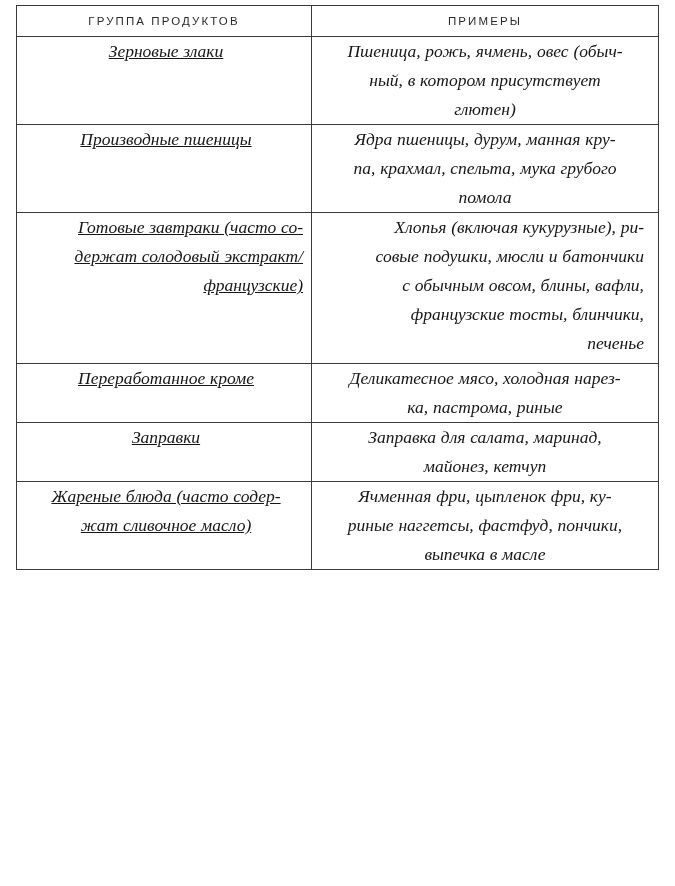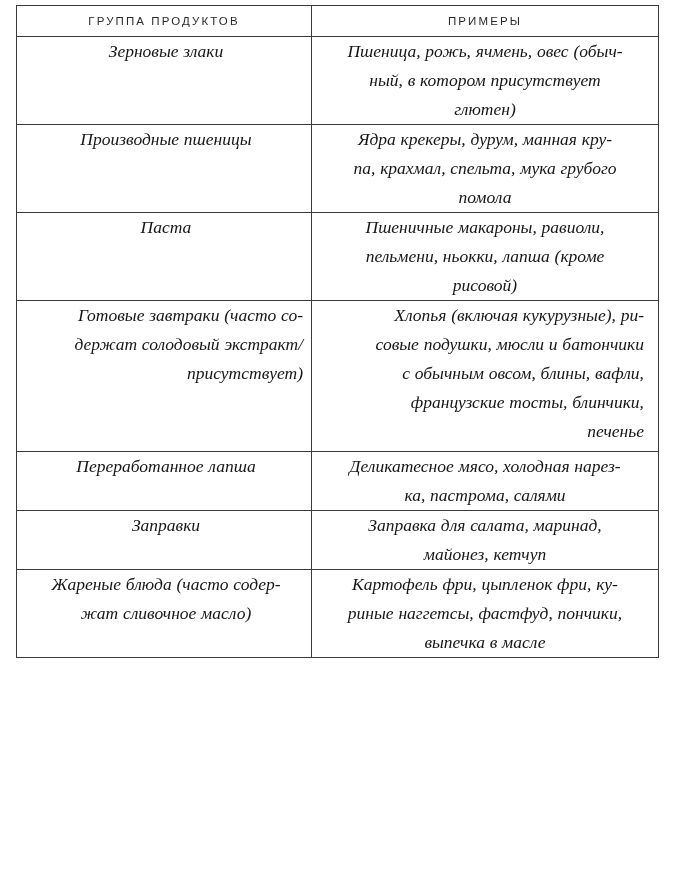--- a/index.html
+++ b/index.html
@@ -68,20 +68,21 @@
     font-size: 17.5px;
     line-height: 29px;
     color: #161616;
     padding: 6px 12px 10px 12px;
     word-spacing: 0.4px;
   }
 
   .cell.group {
     padding-left: 12px;
     padding-right: 8px;
+    text-decoration: underline;
   }
 
   .cell.examples {
     padding-left: 14px;
     padding-right: 14px;
   }
 
   .cell .line {
     display: block;
     white-space: nowrap;
@@ -124,74 +125,64 @@
               <span class="line">Пшеница, рожь, ячмень, овес (обыч-</span>
               <span class="line">ный, в котором присутствует</span>
               <span class="line">глютен)</span>
             </td>
           </tr>
           <tr class="r2">
             <td class="cell group">
               <span class="line">Производные пшеницы</span>
             </td>
             <td class="cell examples">
-              <span class="line">Ядра крекеры, дурум, манная кру-</span>
+              <span class="line">Ядра пшеницы, дурум, манная кру-</span>
               <span class="line">па, крахмал, спельта, мука грубого</span>
               <span class="line">помола</span>
-            </td>
-          </tr>
-          <tr class="r4">
-            <td class="cell group">
-              <span class="line">Паста</span>
-            </td>
-            <td class="cell examples">
-              <span class="line">Пшеничные макароны, равиоли,</span>
-              <span class="line">пельмени, ньокки, лапша (кроме</span>
-              <span class="line">рисовой)</span>
             </td>
           </tr>
           <tr class="r6">
             <td class="cell group">
               <span class="line">Готовые завтраки (часто со-</span>
               <span class="line">держат солодовый экстракт/</span>
-              <span class="line">присутствует)</span>
+              <span class="line">французские)</span>
             </td>
             <td class="cell examples">
               <span class="line">Хлопья (включая кукурузные), ри-</span>
               <span class="line">совые подушки, мюсли и батончики</span>
               <span class="line">с обычным овсом, блины, вафли,</span>
               <span class="line">французские тосты, блинчики,</span>
               <span class="line">печенье</span>
             </td>
           </tr>
           <tr class="r8">
             <td class="cell group">
-              <span class="line">Переработанное лапша</span>
+              <span class="line">Переработанное кроме</span>
             </td>
             <td class="cell examples">
               <span class="line">Деликатесное мясо, холодная нарез-</span>
-              <span class="line">ка, пастрома, салями</span>
+              <span class="line">ка, пастрома, риные</span>
             </td>
           </tr>
           <tr class="r9">
             <td class="cell group">
               <span class="line">Заправки</span>
             </td>
             <td class="cell examples">
               <span class="line">Заправка для салата, маринад,</span>
               <span class="line">майонез, кетчуп</span>
             </td>
           </tr>
           <tr class="r10">
             <td class="cell group">
               <span class="line">Жареные блюда (часто содер-</span>
               <span class="line">жат сливочное масло)</span>
             </td>
             <td class="cell examples">
-              <span class="line">Картофель фри, цыпленок фри, ку-</span>
+              <span class="line">Ячменная фри, цыпленок фри, ку-</span>
               <span class="line">риные наггетсы, фастфуд, пончики,</span>
               <span class="line">выпечка в масле</span>
             </td>
           </tr>
         </tbody>
     </table>
   </div>
 </div>
 
 </body></html>

